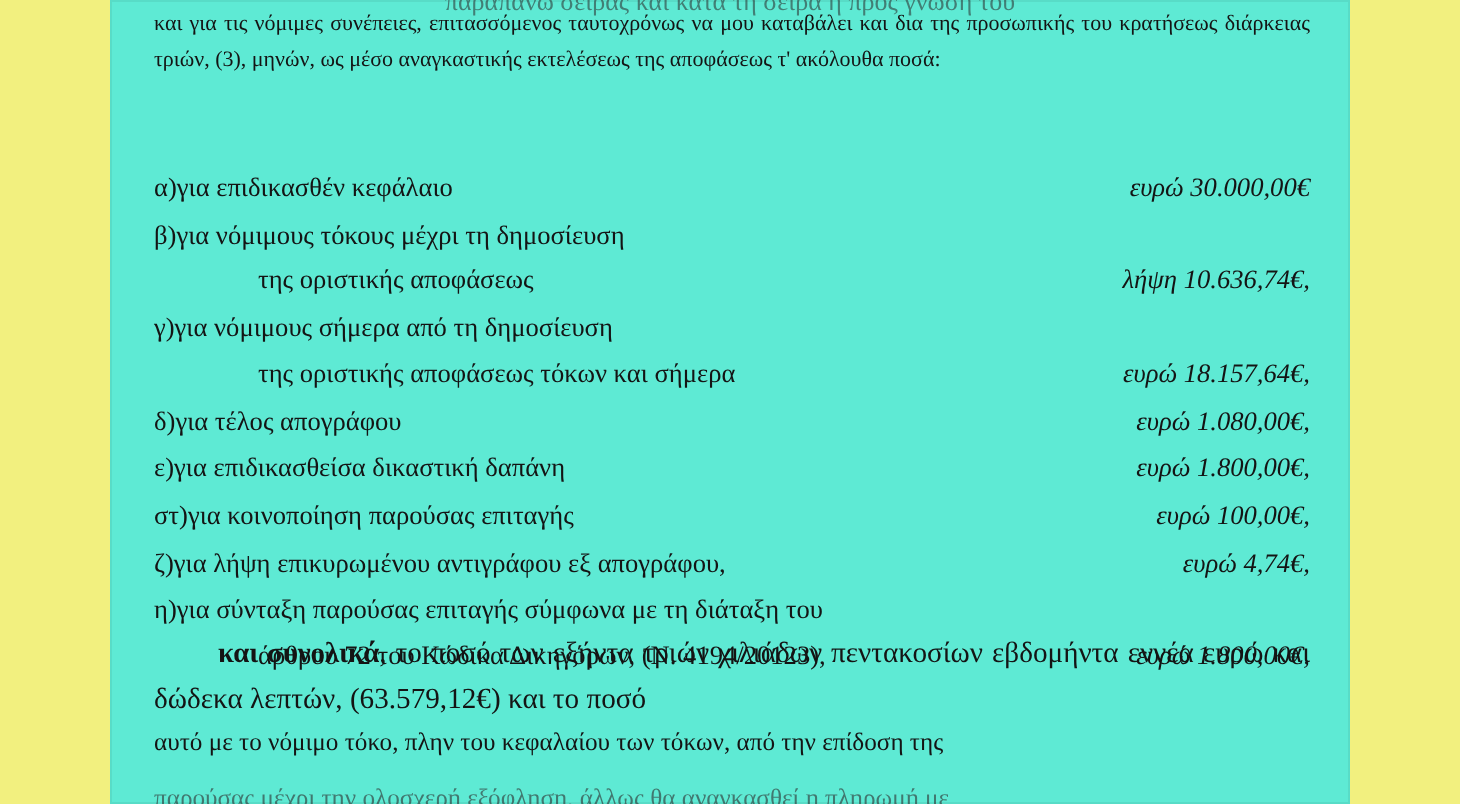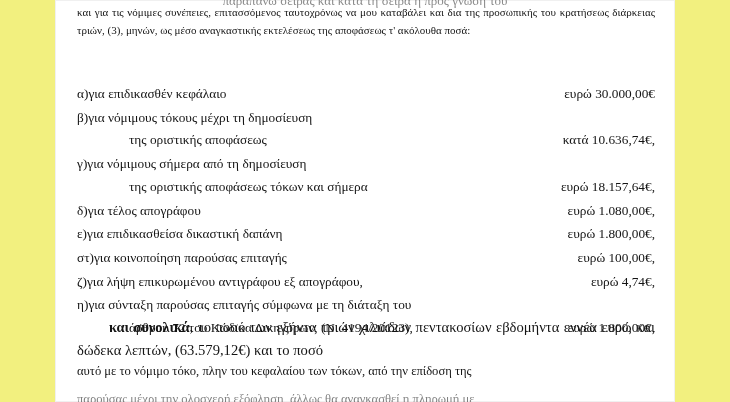--- a/index.html
+++ b/index.html
@@ -12,21 +12,21 @@
     background: #f2f07f;
     font-family: "Liberation Serif", serif;
     overflow: hidden;
   }
   .page {
     position: absolute;
     left: 55px;
     top: 0px;
     width: 620px;
     height: 402px;
-    background: #ffffff;
+    background: #5eead4;
     box-shadow: 0 0 0 1px rgba(0,0,0,0.06) inset;
     overflow: hidden;
   }
   .doc-inner {
     position: relative;
     width: 100%;
     height: 100%;
     padding: 0;
     color: #141414;
     font-size: 13.2px;
@@ -71,20 +71,21 @@
   }
   .item .lbl.indent {
     padding-left: 52px;
   }
   .item .amt {
     position: absolute;
     right: 0;
     top: 0;
     font-size: 13.3px;
     white-space: nowrap;
+    font-style: italic;
   }
   .item.sub {
     margin-top: -1px;
   }
   .total {
     position: absolute;
     top: 316px;
     left: 22px;
     width: 578px;
     text-align: justify;
@@ -133,21 +134,21 @@
         <span class="amt">ευρώ 30.000,00€</span>
       </div>
 
       <div class="item">
         <span class="lbl">β)για νόμιμους τόκους μέχρι τη δημοσίευση</span>
         <span class="amt"></span>
       </div>
 
       <div class="item sub">
         <span class="lbl indent">της οριστικής αποφάσεως</span>
-        <span class="amt">κατά 10.636,74€,</span>
+        <span class="amt">λήψη 10.636,74€,</span>
       </div>
 
       <div class="item">
         <span class="lbl">γ)για νόμιμους σήμερα από τη δημοσίευση</span>
         <span class="amt"></span>
       </div>
 
       <div class="item sub">
         <span class="lbl indent">της οριστικής αποφάσεως τόκων και σήμερα</span>
         <span class="amt">ευρώ 18.157,64€,</span>

